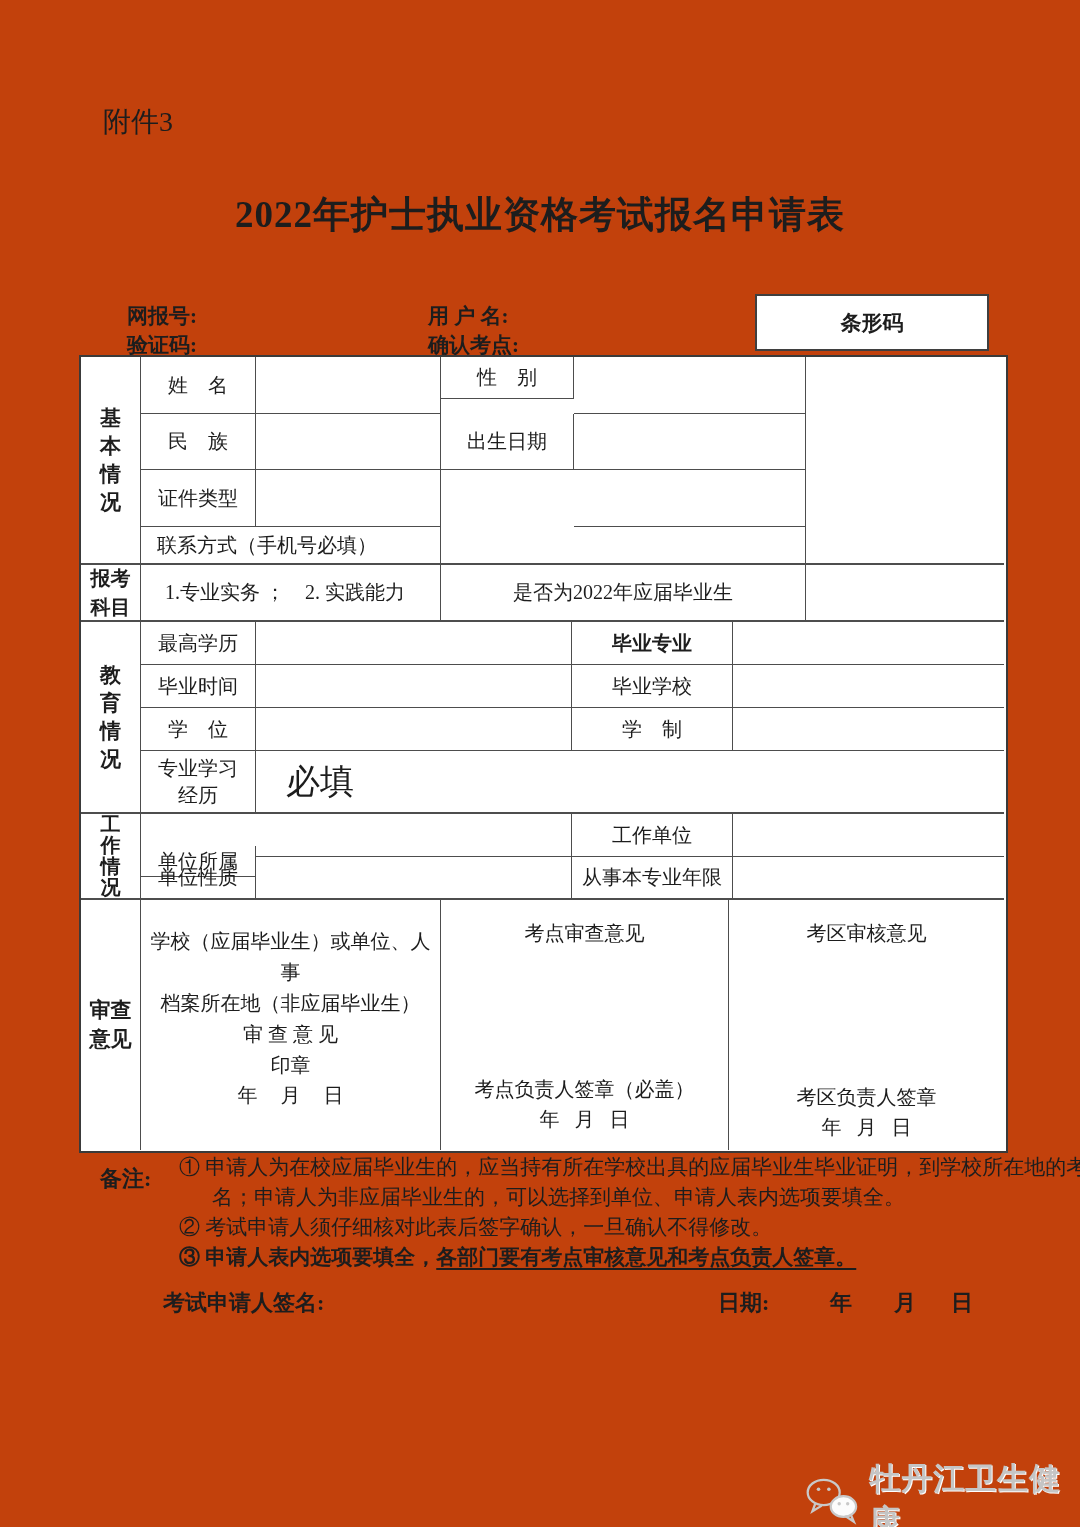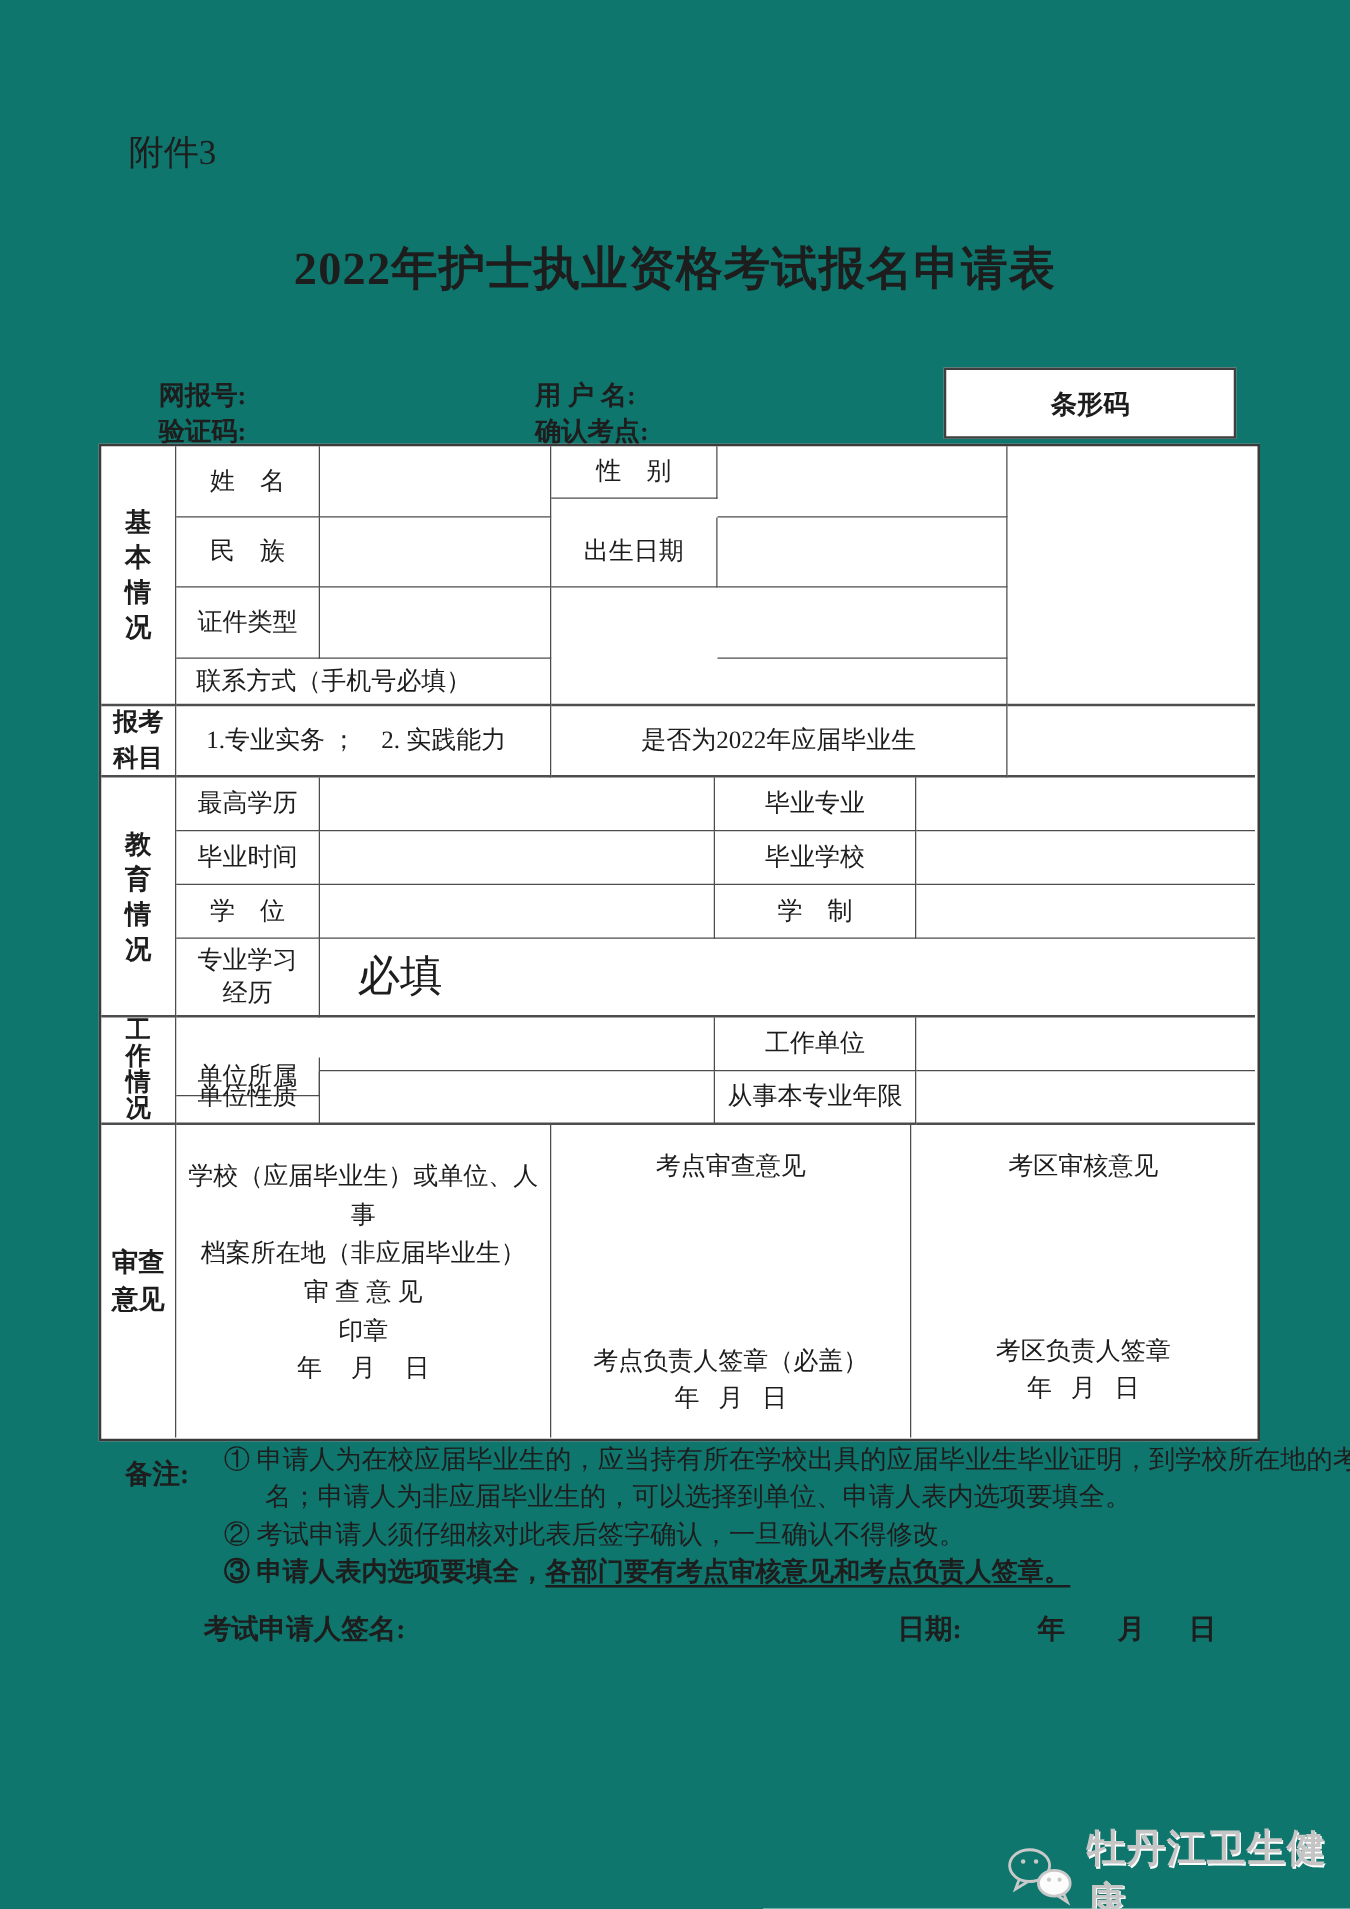--- a/index.html
+++ b/index.html
@@ -1,17 +1,17 @@
 <!DOCTYPE html>
 <html><head>
 <meta charset="utf-8">
 <style>
   html,body{margin:0;padding:0;background:#ffffff;}
   .sheet{
-    position:relative;width:1080px;height:1527px;background:#0f766e;
+    position:relative;width:1080px;height:1527px;background:#c2410c;
     font-family:"Liberation Serif","DejaVu Serif",serif;color:#1d1d1d;overflow:hidden;
   }
   .attach{position:absolute;left:103px;top:103px;font-size:28px;}
   .title{position:absolute;left:0;top:190px;width:100%;margin:0;text-align:center;
          font-size:37px;font-weight:bold;letter-spacing:1px;}
   .hlabel{position:absolute;font-size:21px;font-weight:bold;}
   .barcode-box{position:absolute;left:755px;top:294px;width:230px;height:53px;
          border:2px solid #3f3f3f;display:flex;align-items:center;justify-content:center;
          font-size:21px;font-weight:bold;background:#fff;}
   .grid{position:absolute;left:79px;top:355px;width:925px;height:794px;
@@ -98,21 +98,21 @@
     <div class="cell eR b2" style="left:725px;top:208px;width:198px;height:57px;"></div>
 
     <div class="cell vsec b2" style="left:0;top:265px;width:60px;height:192px;">
       <span>教</span>
       <span>育</span>
       <span>情</span>
       <span>况</span>
     </div>
     <div class="cell" style="left:60px;top:265px;width:115px;height:43px;">最高学历</div>
     <div class="cell" style="left:175px;top:265px;width:316px;height:43px;"></div>
-    <div class="cell" style="left:491px;top:265px;width:161px;height:43px;">毕业专业</div>
+    <div class="cell" style="left:491px;top:265px;width:161px;height:43px;font-weight:bold;">毕业专业</div>
     <div class="cell eR" style="left:652px;top:265px;width:271px;height:43px;"></div>
 
     <div class="cell" style="left:60px;top:308px;width:115px;height:43px;">毕业时间</div>
     <div class="cell" style="left:175px;top:308px;width:316px;height:43px;"></div>
     <div class="cell" style="left:491px;top:308px;width:161px;height:43px;">毕业学校</div>
     <div class="cell eR" style="left:652px;top:308px;width:271px;height:43px;"></div>
 
     <div class="cell" style="left:60px;top:351px;width:115px;height:43px;">学　位</div>
     <div class="cell" style="left:175px;top:351px;width:316px;height:43px;"></div>
     <div class="cell" style="left:491px;top:351px;width:161px;height:43px;">学　制</div>
@@ -160,21 +160,21 @@
     <div class="cell rev eB" style="left:360px;top:543px;width:288px;height:250px;padding:18px 8px 16px;">
       <div class="top-block">
         <div>考点审查意见</div>
       </div>
       <div class="bottom-block">
         <div>考点负责人签章（必盖）</div>
         <div class="wspace-sm">年 月 日</div>
       </div>
     </div>
 
-    <div class="cell rev eB eR" style="left:648px;top:543px;width:275px;height:250px;padding:18px 8px 24px;">
+    <div class="cell rev eB eR" style="left:648px;top:543px;width:275px;height:250px;padding:18px 8px 8px;">
       <div class="top-block">
         <div>考区审核意见</div>
       </div>
       <div class="bottom-block">
         <div>考区负责人签章</div>
         <div class="wspace-sm">年 月 日</div>
       </div>
     </div>
 
   </div>

